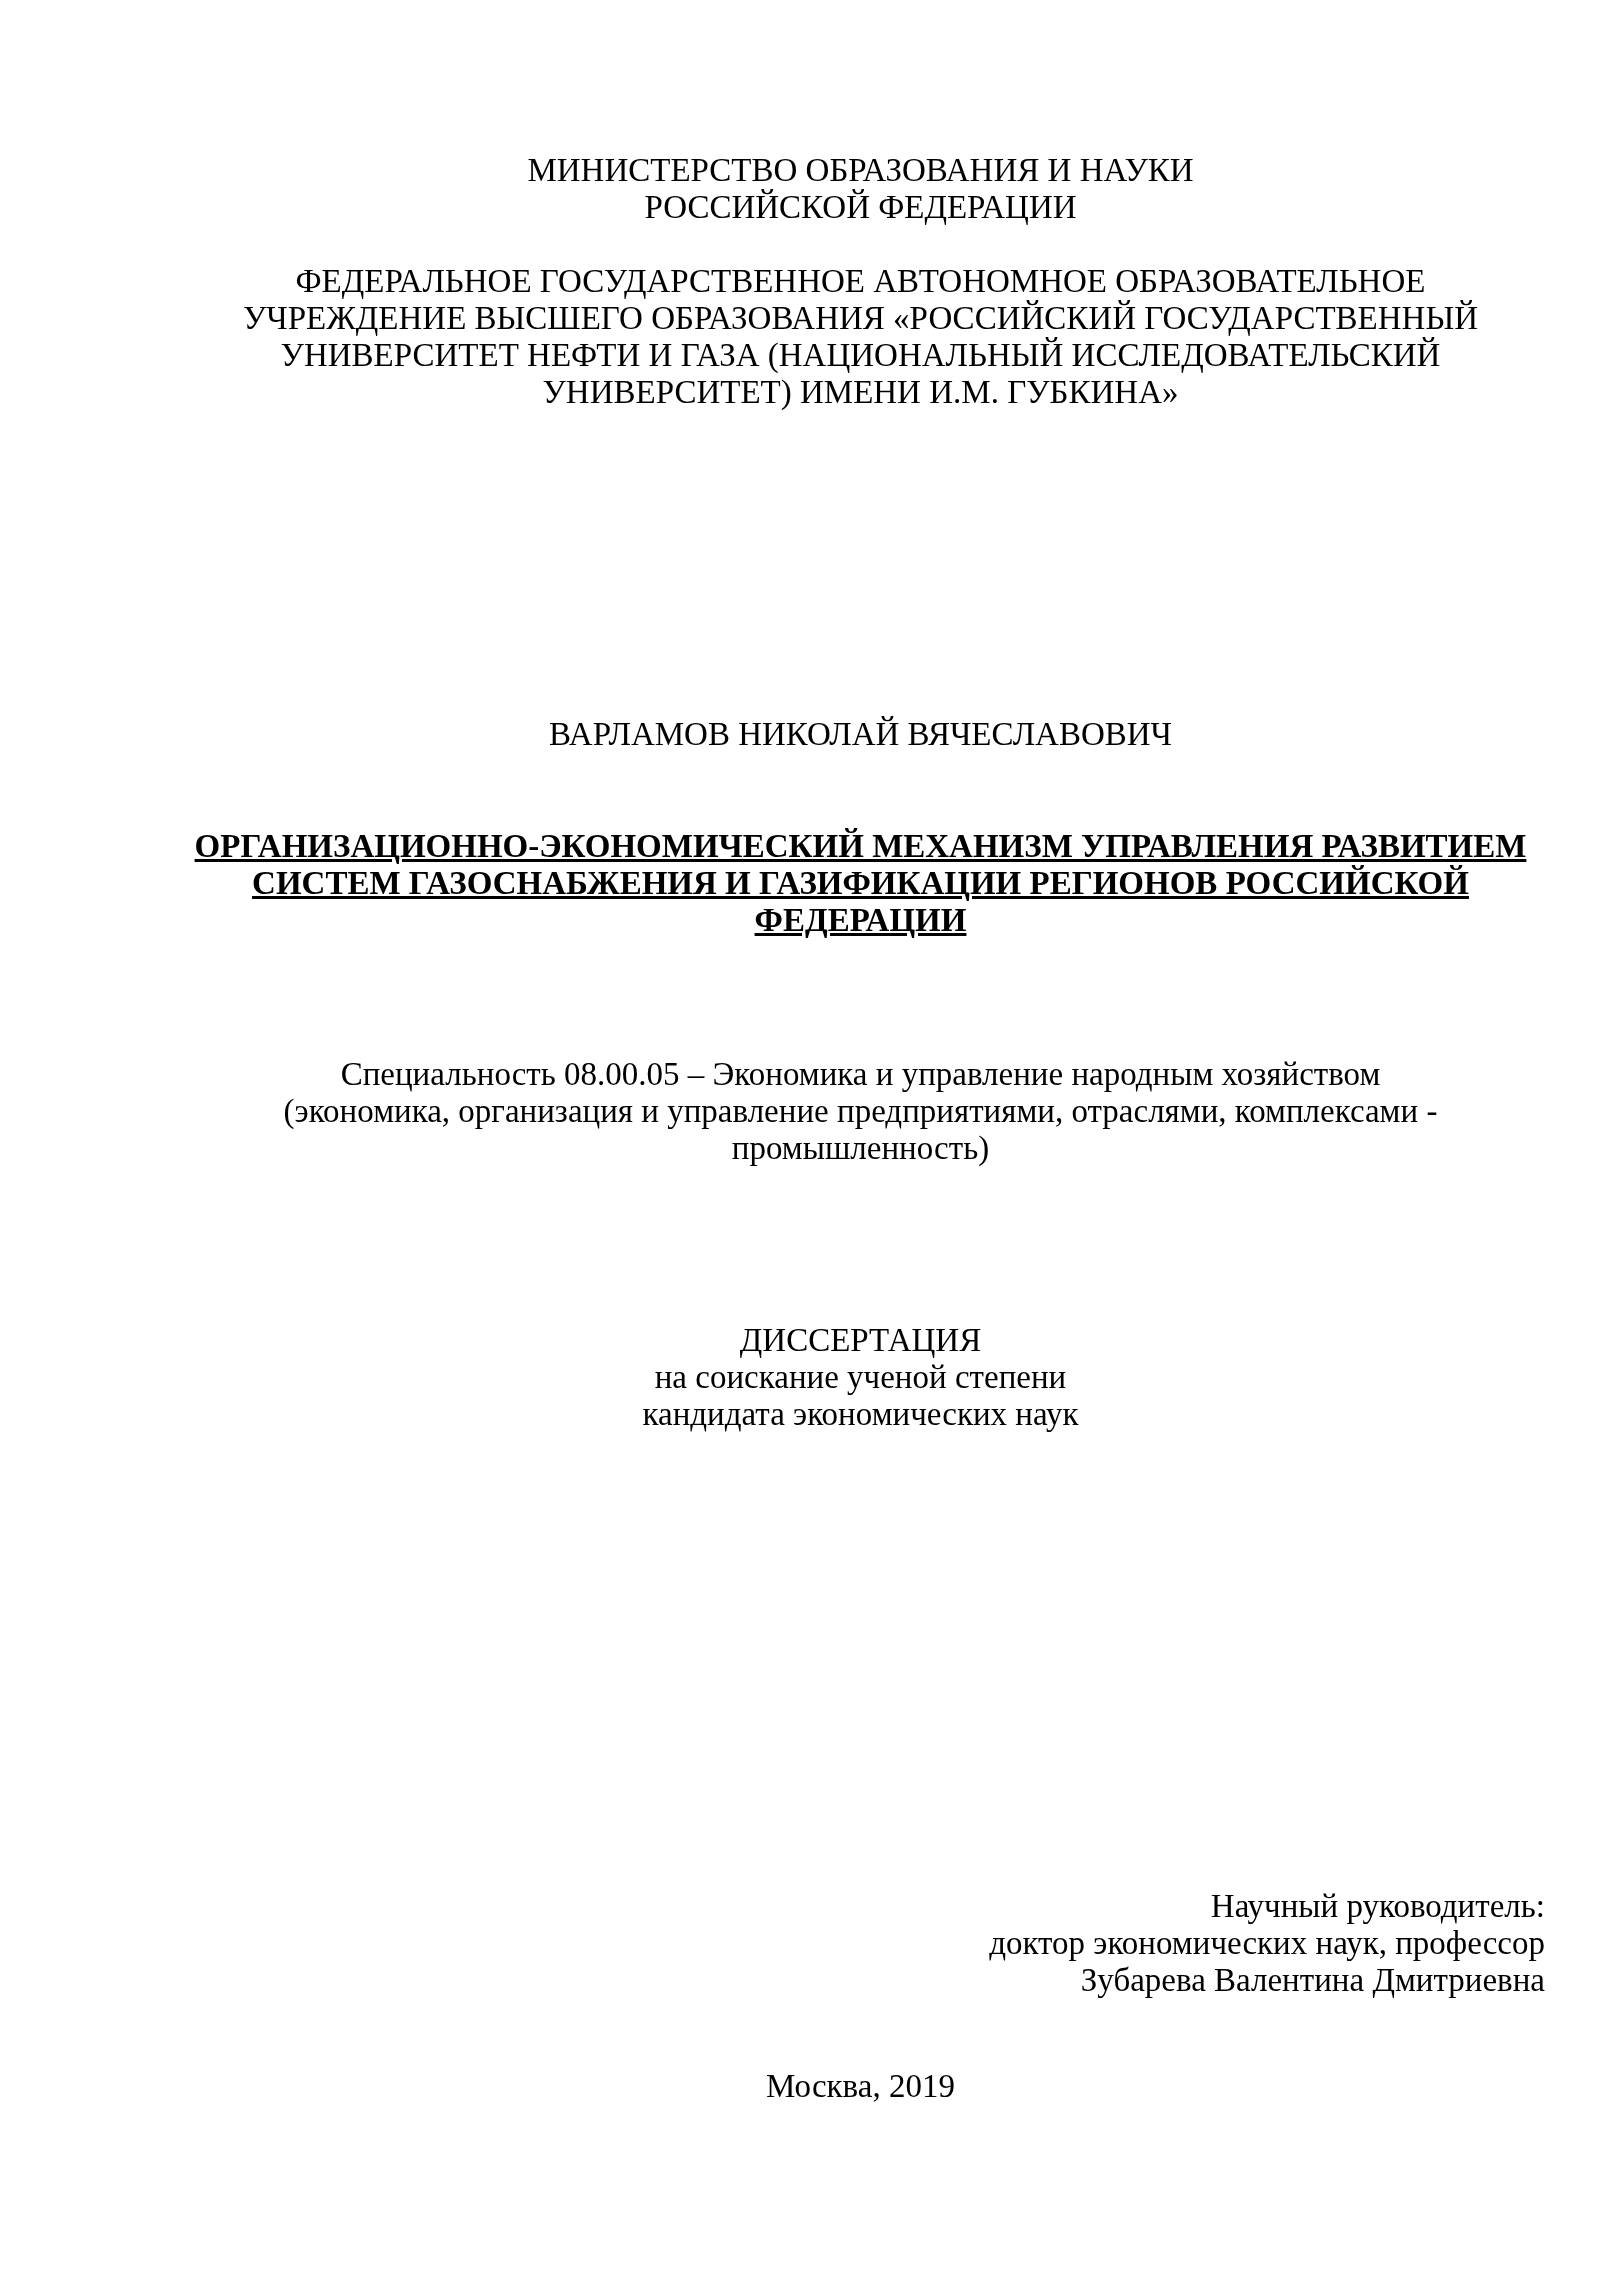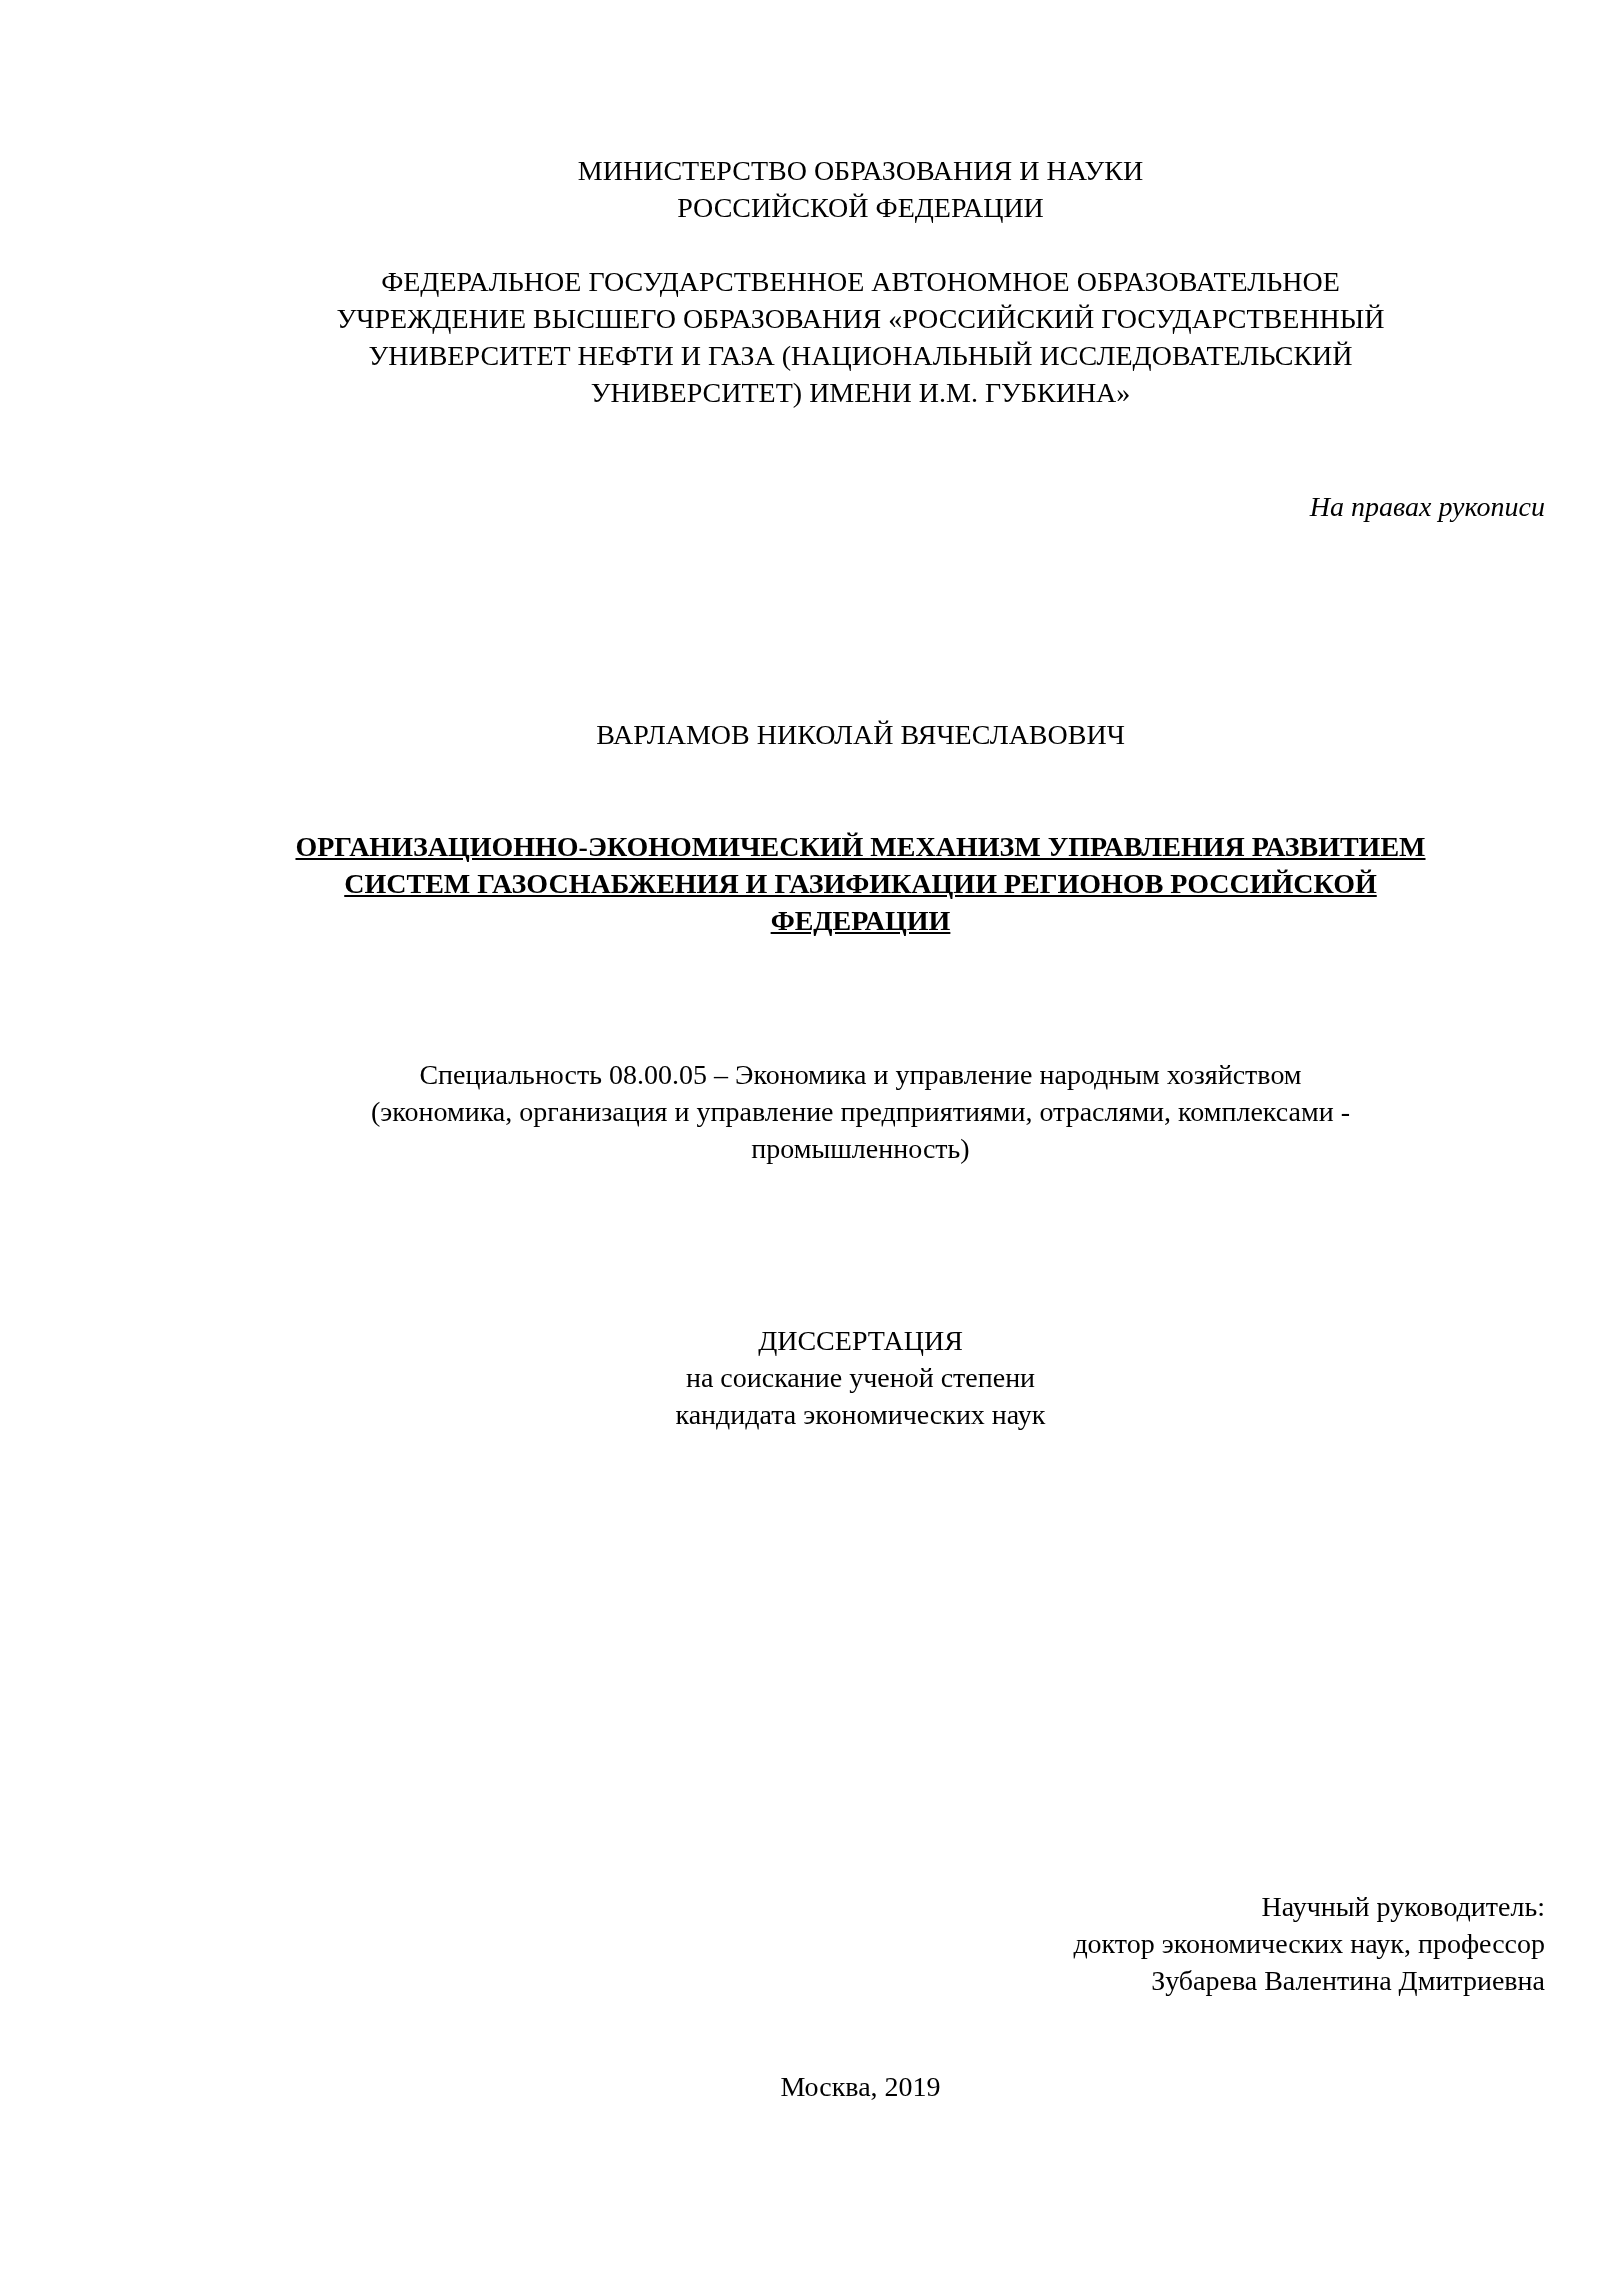--- a/index.html
+++ b/index.html
@@ -13,21 +13,21 @@
     height: 2293px;
     background: #ffffff;
     color: #000000;
     font-family: "Liberation Serif", "DejaVu Serif", serif;
     overflow: hidden;
   }
   .block {
     position: absolute;
     left: 176px;
     width: 1369px;
-    font-size: 28px;
+    font-size: 33px;
     line-height: 37px;
     white-space: pre-line;
   }
   .center { text-align: center; }
   .right  { text-align: right; }
   .bold   { font-weight: bold; text-decoration: underline; }
   .italic { font-style: italic; }
 
   .ministry     { top: 152px; }
   .institution  { top: 263px; }
@@ -45,21 +45,20 @@
 <div class="page">
 
   <div class="block center ministry">МИНИСТЕРСТВО ОБРАЗОВАНИЯ И НАУКИ
 РОССИЙСКОЙ ФЕДЕРАЦИИ</div>
 
   <div class="block center institution">ФЕДЕРАЛЬНОЕ ГОСУДАРСТВЕННОЕ АВТОНОМНОЕ ОБРАЗОВАТЕЛЬНОЕ
 УЧРЕЖДЕНИЕ ВЫСШЕГО ОБРАЗОВАНИЯ «РОССИЙСКИЙ ГОСУДАРСТВЕННЫЙ
 УНИВЕРСИТЕТ НЕФТИ И ГАЗА (НАЦИОНАЛЬНЫЙ ИССЛЕДОВАТЕЛЬСКИЙ
 УНИВЕРСИТЕТ) ИМЕНИ И.М. ГУБКИНА»</div>
 
-  <div class="block right italic manuscript">На правах рукописи</div>
 
   <div class="block center author">ВАРЛАМОВ НИКОЛАЙ ВЯЧЕСЛАВОВИЧ</div>
 
   <div class="block center bold title">ОРГАНИЗАЦИОННО-ЭКОНОМИЧЕСКИЙ МЕХАНИЗМ УПРАВЛЕНИЯ РАЗВИТИЕМ
 СИСТЕМ ГАЗОСНАБЖЕНИЯ И ГАЗИФИКАЦИИ РЕГИОНОВ РОССИЙСКОЙ
 ФЕДЕРАЦИИ</div>
 
   <div class="block center specialty">Специальность 08.00.05 – Экономика и управление народным хозяйством
 (экономика, организация и управление предприятиями, отраслями, комплексами -
 промышленность)</div>

